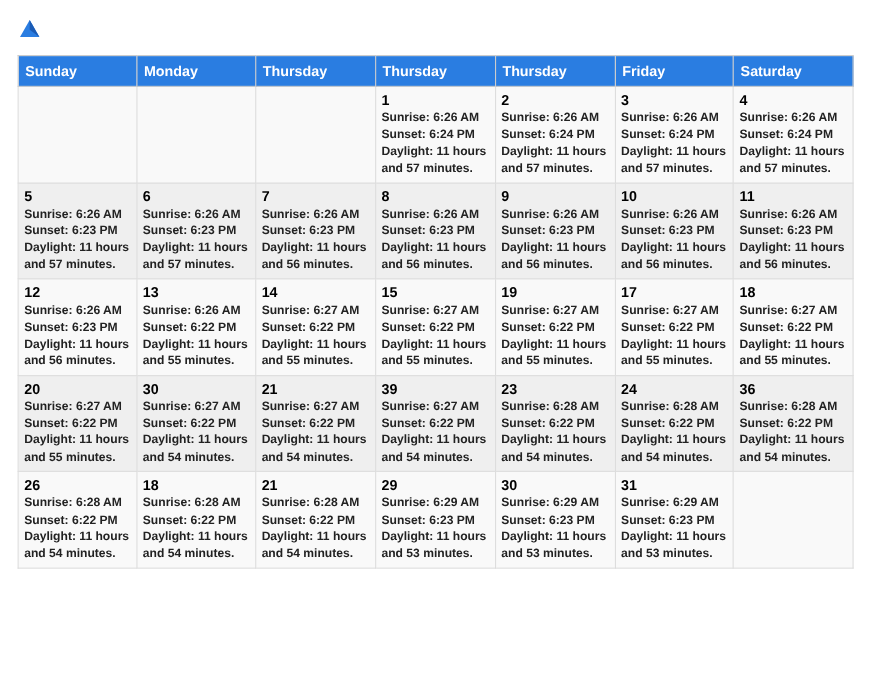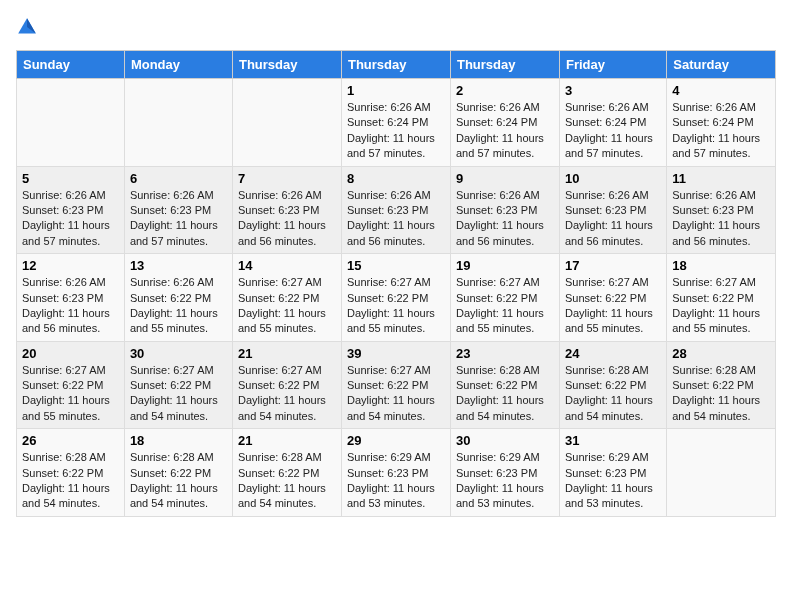--- a/index.html
+++ b/index.html
@@ -77,20 +77,21 @@
     }
     .day-num {
       font-weight: bold;
       font-size: 13px;
       display: block;
       margin-bottom: 2px;
     }
     .day-info {
       color: #222;
       line-height: 1.4;
+      font-weight: bold;
     }
     td.empty {
       background-color: #f0f0f0;
     }
   </style>
 </head>
 <body>
 
 <div class="header">
   <div class="logo">
@@ -269,21 +270,21 @@
 Sunset: 6:22 PM
 Daylight: 11 hours and 54 minutes.</div>
         </td>
         <td>
           <span class="day-num">24</span>
           <div class="day-info" style="white-space: pre-wrap;">Sunrise: 6:28 AM
 Sunset: 6:22 PM
 Daylight: 11 hours and 54 minutes.</div>
         </td>
         <td>
-          <span class="day-num">28</span>
+          <span class="day-num">36</span>
           <div class="day-info" style="white-space: pre-wrap;">Sunrise: 6:28 AM
 Sunset: 6:22 PM
 Daylight: 11 hours and 54 minutes.</div>
         </td>
       </tr>
       <tr>
         <td>
           <span class="day-num">26</span>
           <div class="day-info" style="white-space: pre-wrap;">Sunrise: 6:28 AM
 Sunset: 6:22 PM

